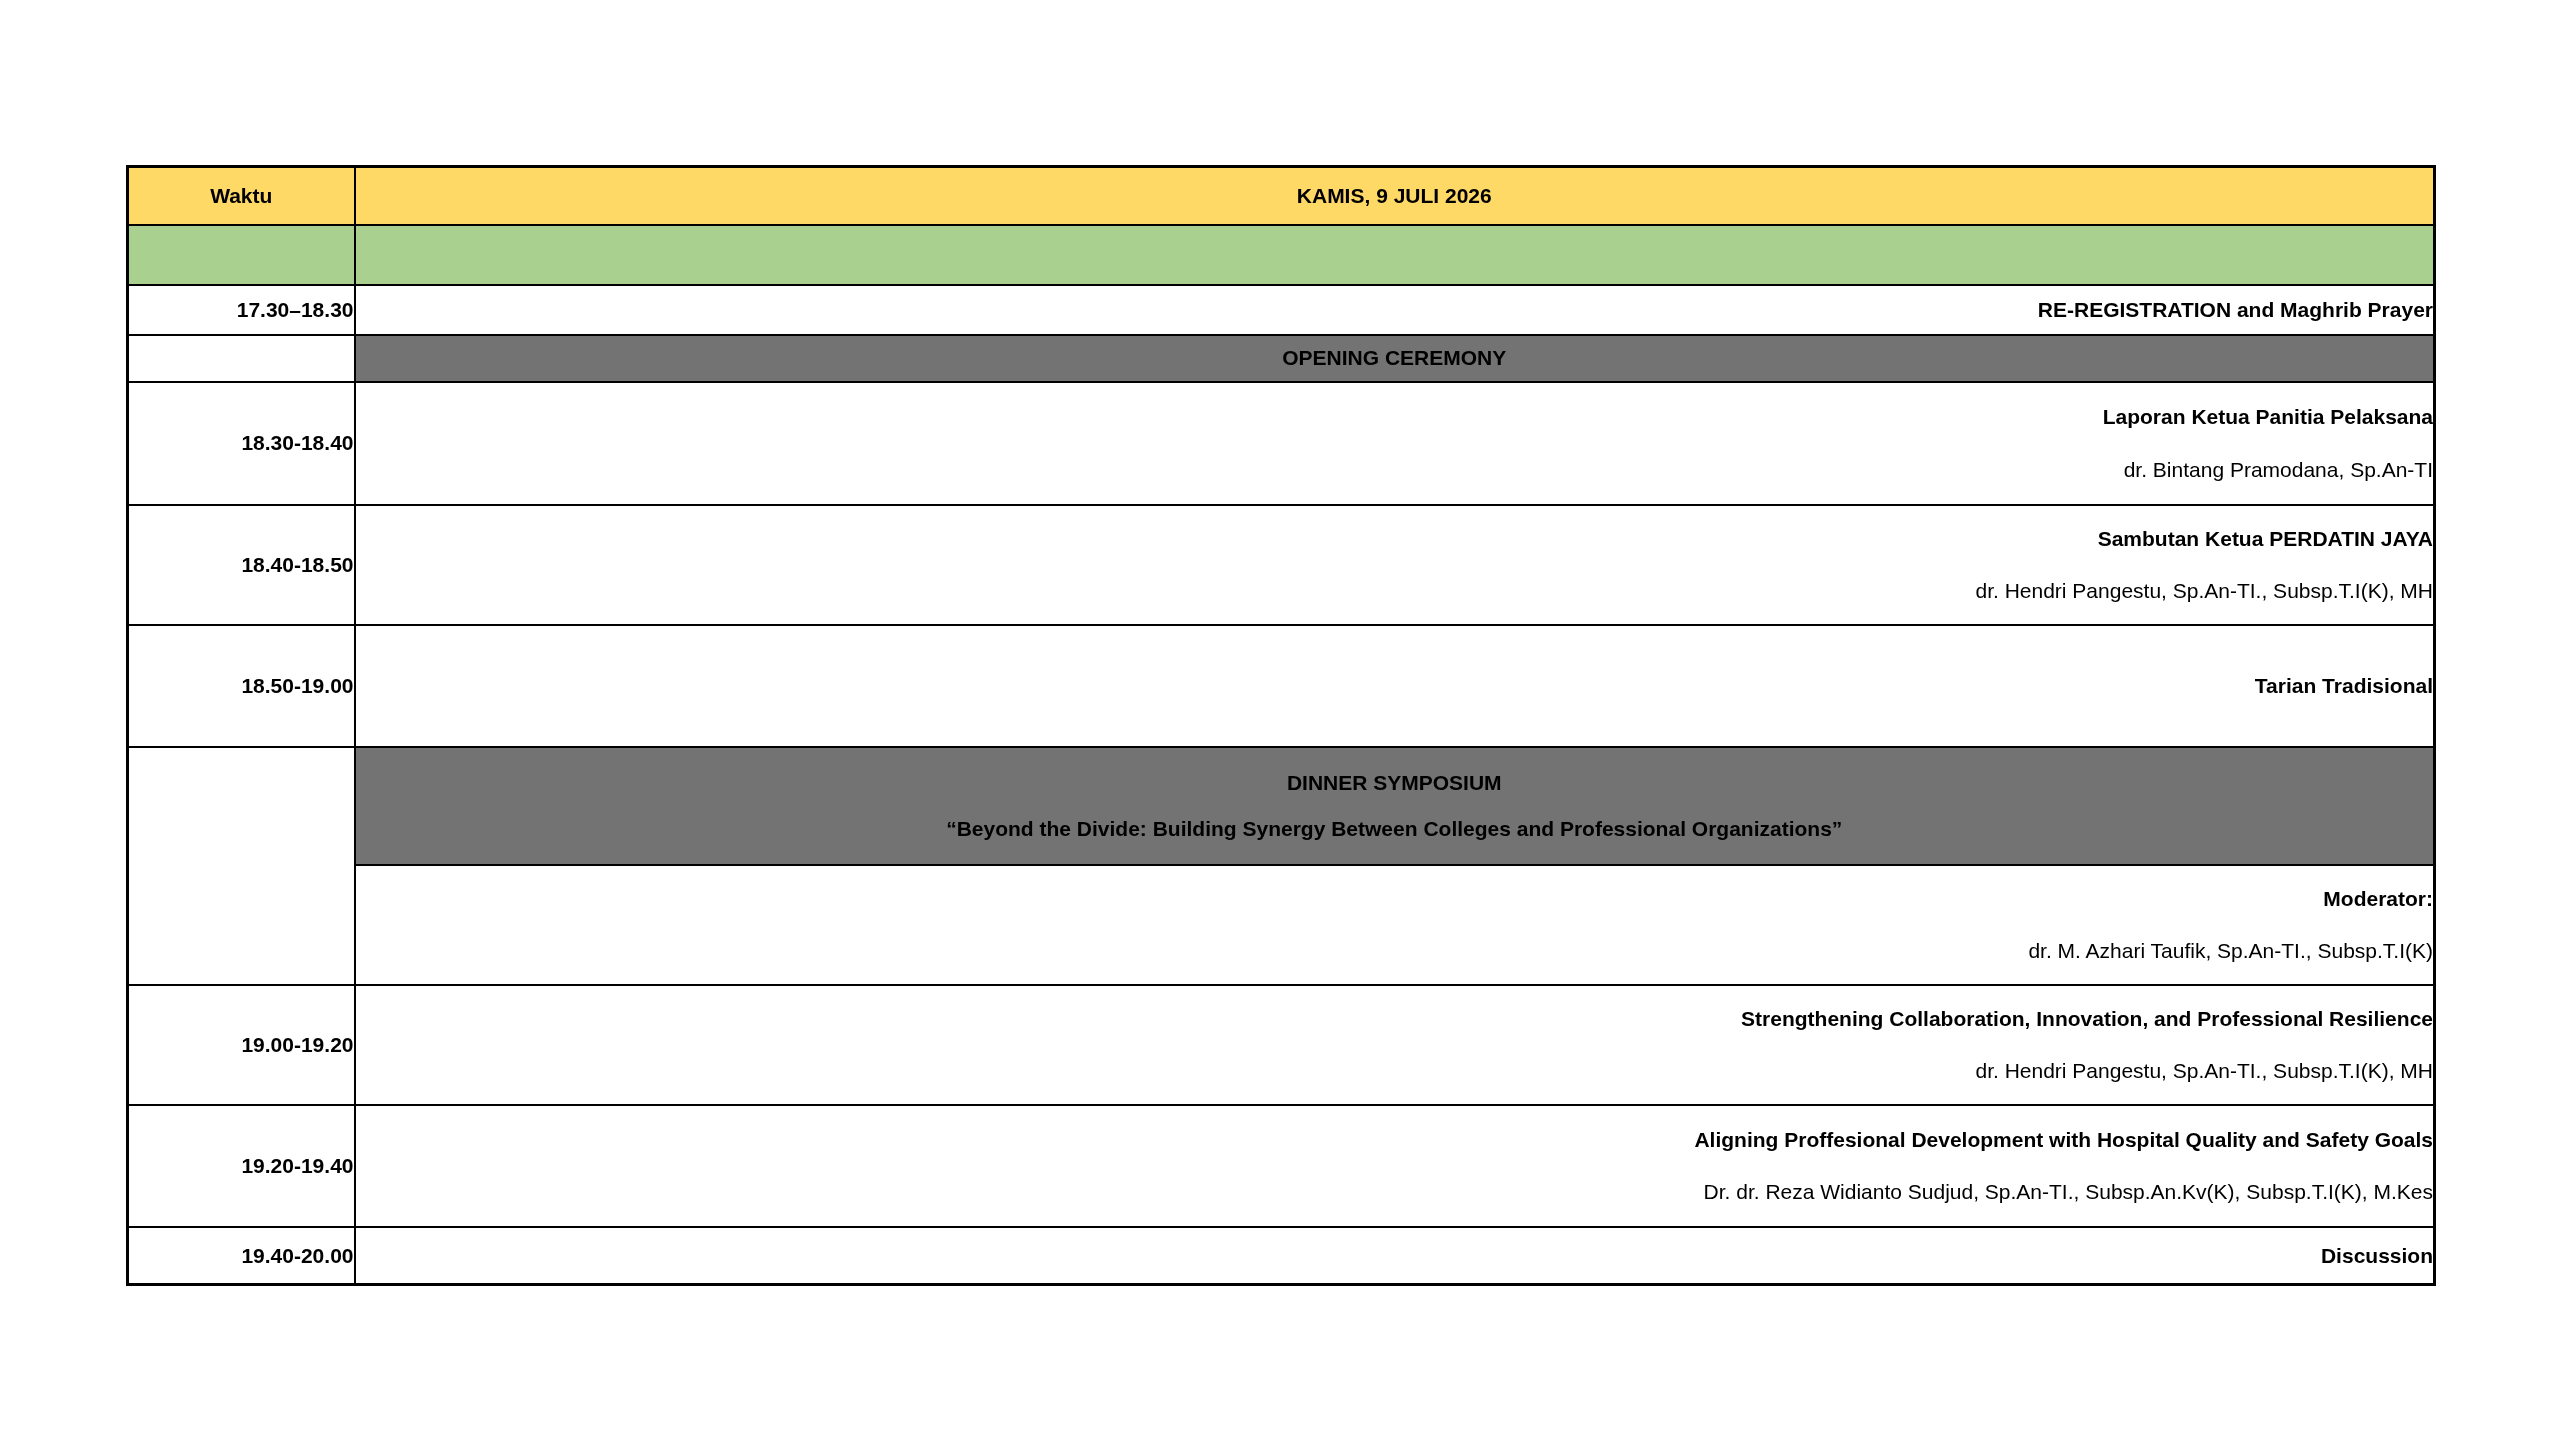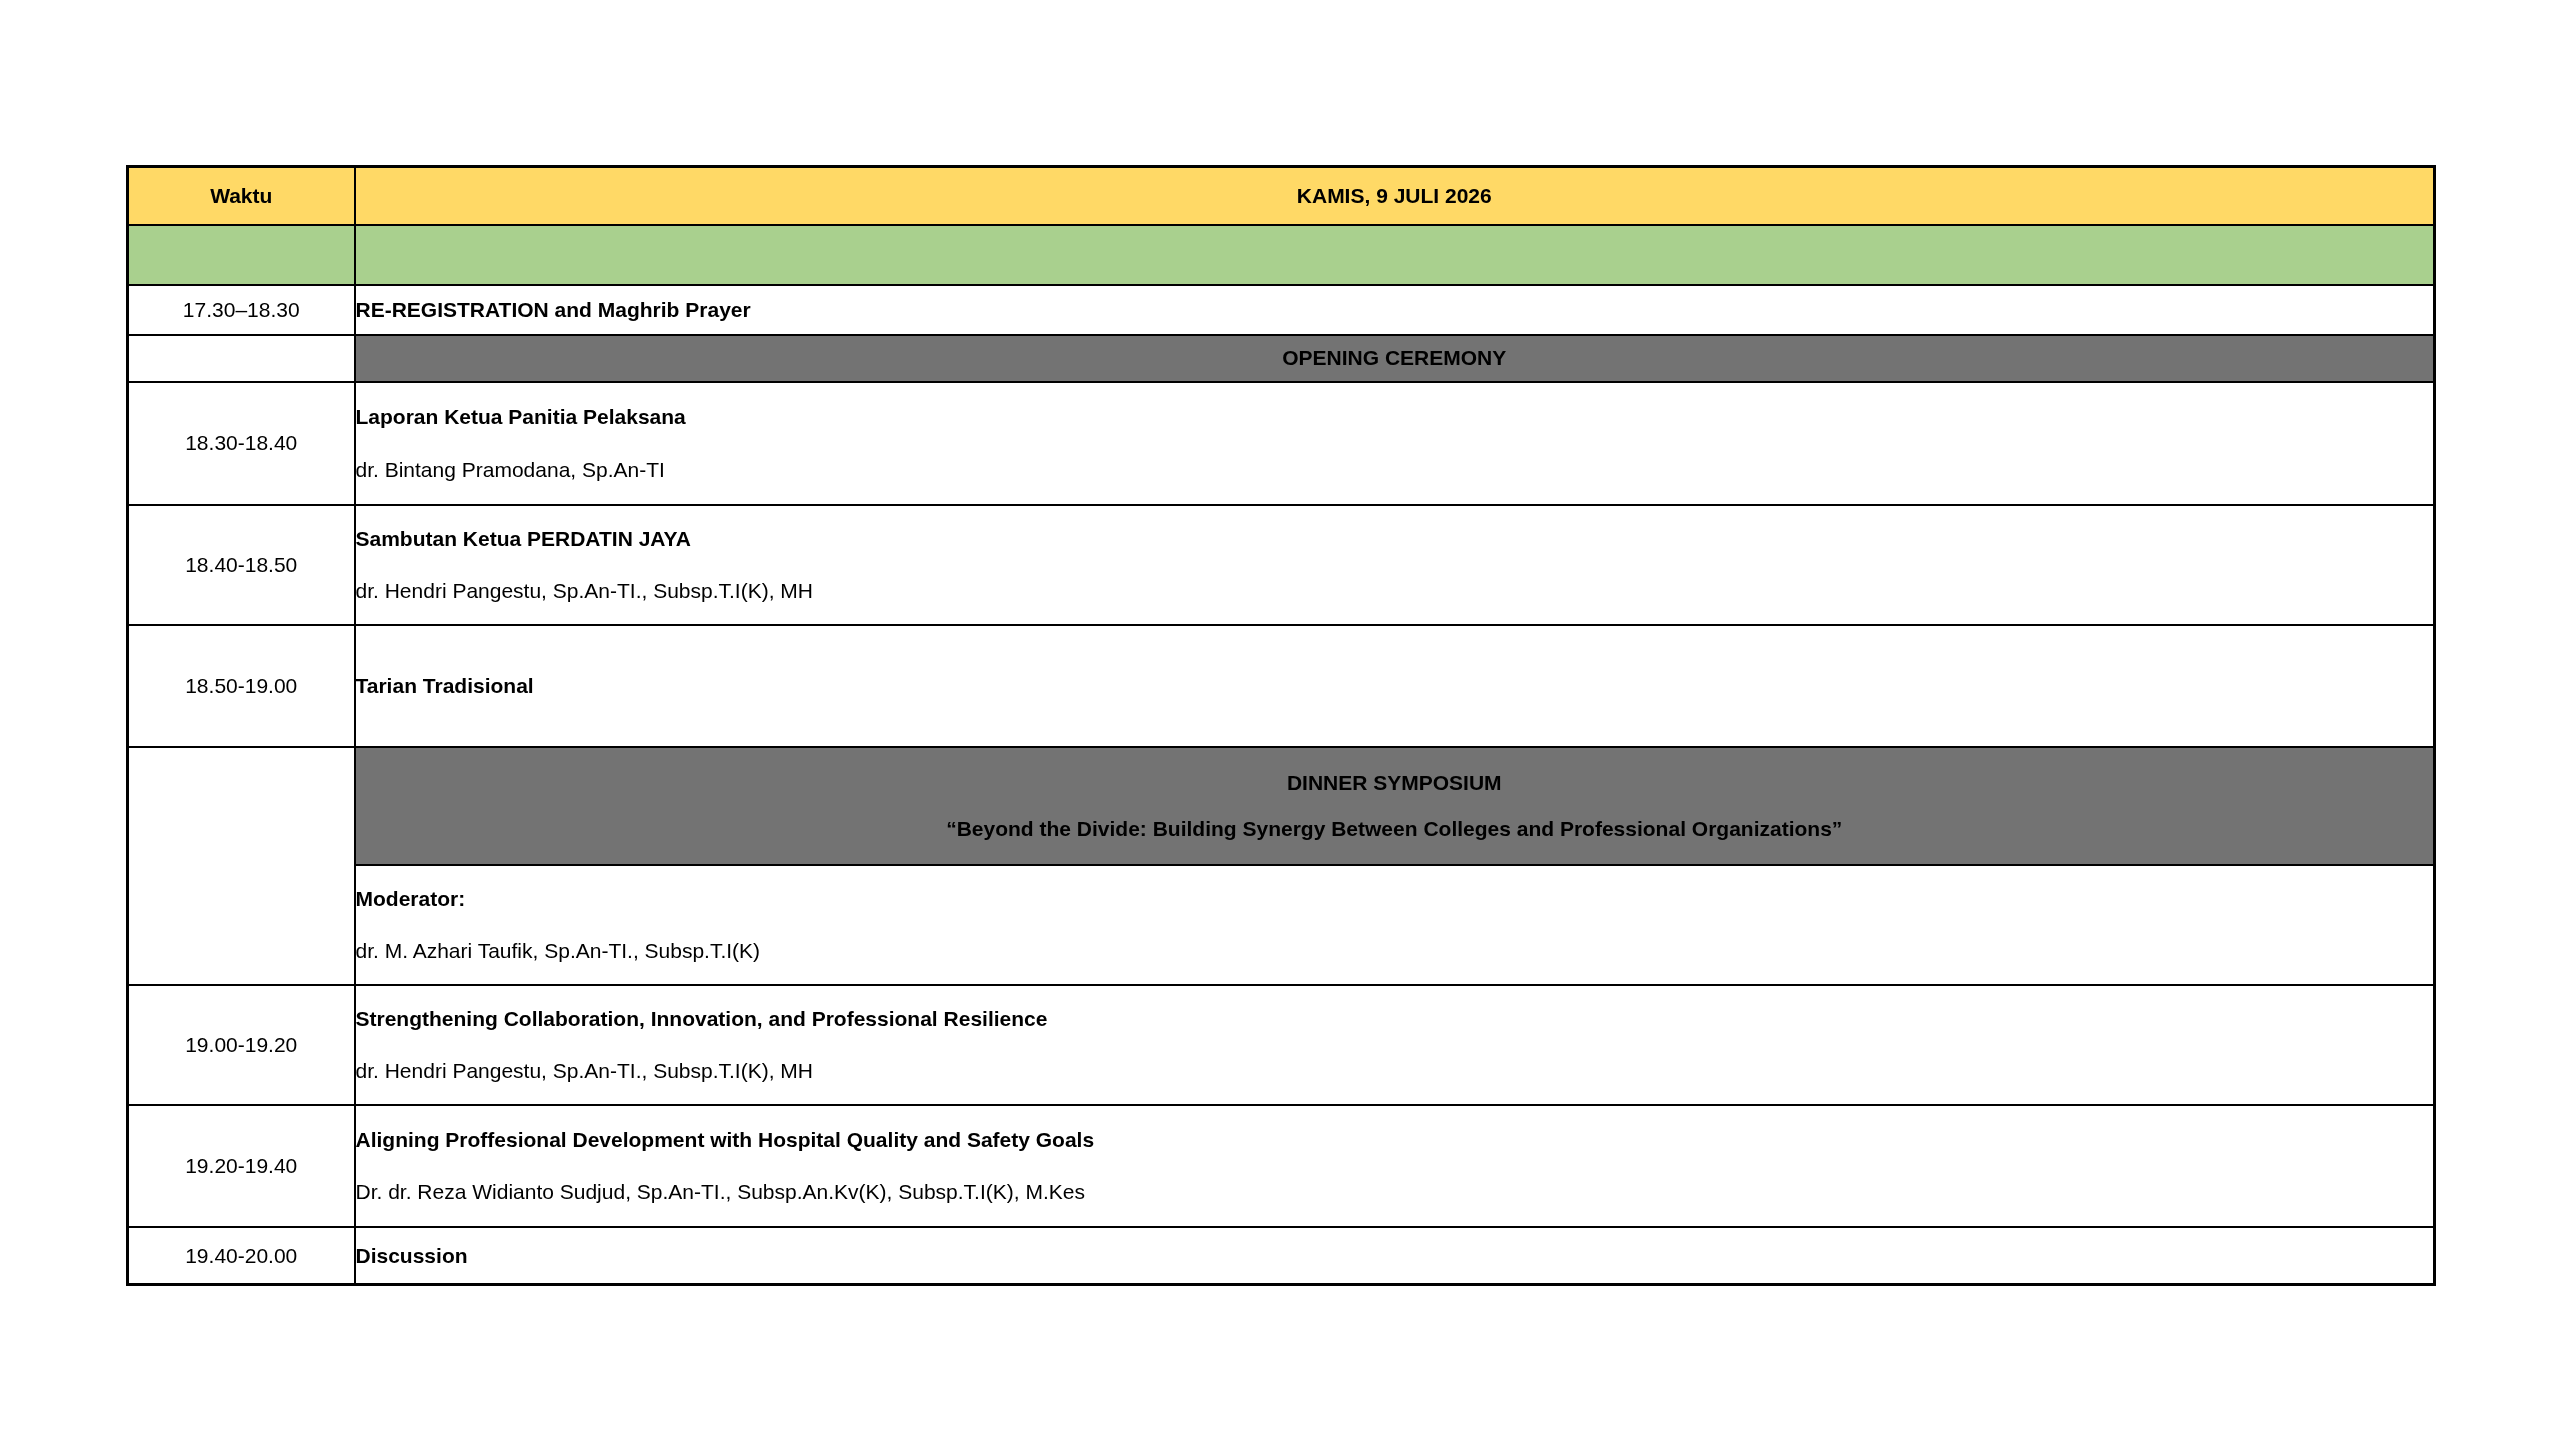--- a/index.html
+++ b/index.html
@@ -51,27 +51,27 @@
     vertical-align: middle;
   }
   .spacer-cell { background: #A9D08E; }
   .section-cell {
     background: #737373;
     font-weight: bold;
     text-align: center;
     vertical-align: middle;
   }
   .time-cell {
-    text-align: center;
+    text-align: right;
     vertical-align: middle;
     padding-left: 10px;
-    font-weight: normal;
+    font-weight: bold;
   }
   .content-cell {
-    text-align: left;
+    text-align: right;
     vertical-align: middle;
   }
   .title-line { font-weight: bold; }
   .speaker-line { font-weight: normal; }
   .two-line .title-line { margin-bottom: 27px; }
   .section-two-line .line1 { margin-bottom: 20px; }
 </style>
 </head>
 <body>
 

